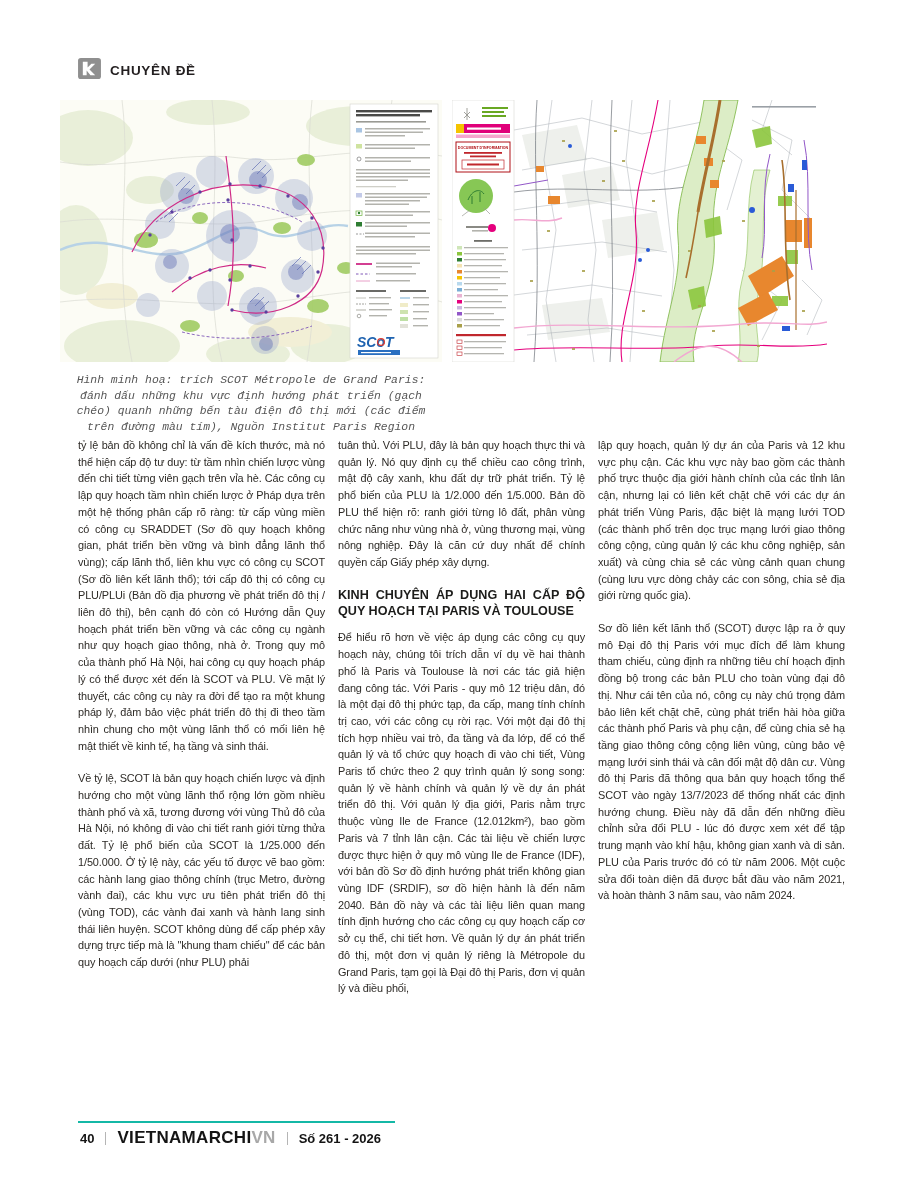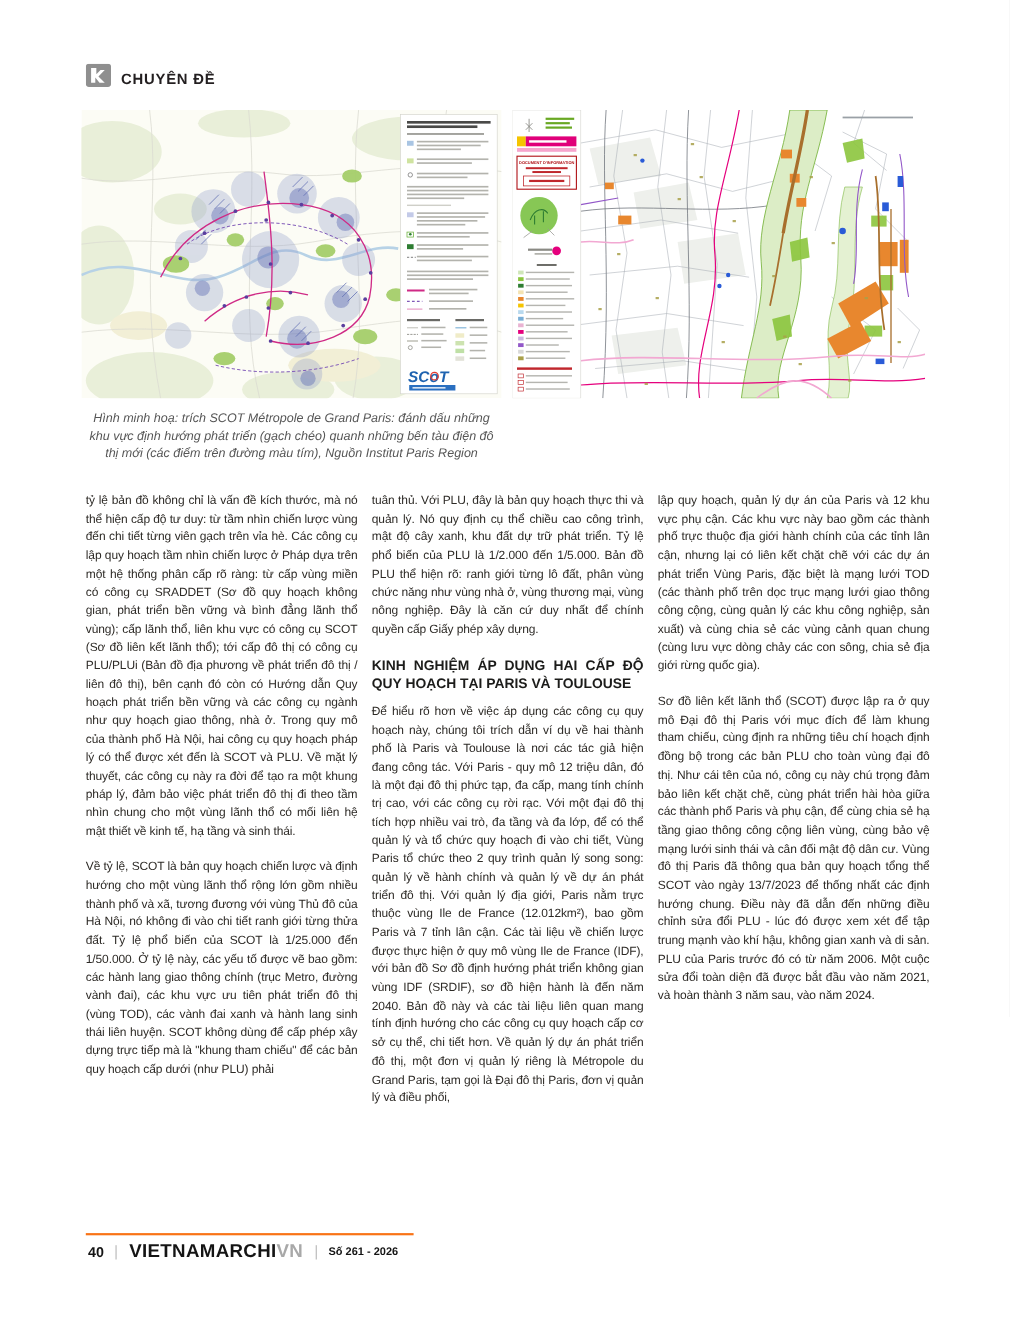--- a/index.html
+++ b/index.html
@@ -6,46 +6,46 @@
   .page {
     position:relative; width:918px; height:1200px; margin:0 auto;
     background:#ffffff; overflow:hidden;
     font-family:"Liberation Sans","DejaVu Sans",sans-serif;
     color:#2d2a26;
   }
   
   .header { position:absolute; left:78px; top:58px; display:flex; align-items:center; gap:9px;justify-content:flex-end; }
   .header .label { font-weight:bold; font-size:13.5px; letter-spacing:0.7px; color:#231f20; }
   
-  .figures { position:absolute; left:74px; top:100px; width:767px; display:flex; gap:10px; }
+  .figures { position:absolute; left:60px; top:100px; width:767px; display:flex; gap:10px; }
   figure { margin:0; padding:0; }
   figcaption {
     margin-top:7px; font-style:italic; font-size:11.4px; line-height:15.6px; color:#565656;
   }
-  .cap-left { text-align:center; width:382px; }
+  .cap-left { text-align:center; width:382px;font-family:Liberation Mono, monospace; }
   .cap-right { text-align:right; width:375px; }
   
-  .columns { position:absolute; left:78px; top:447px; width:767px; display:flex; gap:13px; }
+  .columns { position:absolute; left:78px; top:437px; width:767px; display:flex; gap:13px; }
   .col { width:247px; text-align:justify; font-size:10.9px; line-height:16.7px; letter-spacing:-0.1px; color:#2d2a26; }
   .col p { margin:0 0 16px 0; }
   .col h2 {
     font-size:12.6px; line-height:16.4px; margin:3px 0 10px 0; color:#1c1c1a;
     font-weight:bold; letter-spacing:0; text-align:justify;
   }
   
   .footer { position:absolute; left:78px; top:1121px; }
   .footer-inner {
     display:inline-flex; align-items:center; gap:11px;
-    border-top:2px solid #f97316; padding:5px 14px 0 2px;
+    border-top:2px solid #14b8a6; padding:5px 14px 0 2px;
   }
   .page-num { font-weight:bold; font-size:13px; color:#141414; }
   .sep { width:1px; height:13px; background:#b5b5b5; }
   .brand { font-weight:bold; font-size:17px; letter-spacing:0.3px; color:#141414; }
   .brand .vn { color:#a8a8a8; font-weight:bold; }
-  .issue { font-weight:bold; font-size:10px; color:#141414; }
+  .issue { font-weight:bold; font-size:13px; color:#141414; }
 </style>
 </head>
 <body>
 
 <div class="page">
 
   <div class="header">
     <span>
       <svg width="23" height="21" viewBox="0 0 24 22">
         <rect x="0" y="0" width="24" height="22" rx="3" fill="#8f8f8f"></rect>
@@ -399,21 +399,21 @@
 
   </div>
 
   <main class="columns">
     <div class="col">
       <p>tỷ lệ bản đồ không chỉ là vấn đề kích thước, mà nó thể hiện cấp độ tư duy: từ tầm nhìn chiến lược vùng đến chi tiết từng viên gạch trên vỉa hè. Các công cụ lập quy hoạch tầm nhìn chiến lược ở Pháp dựa trên một hệ thống phân cấp rõ ràng: từ cấp vùng miền có công cụ SRADDET (Sơ đồ quy hoạch không gian, phát triển bền vững và bình đẳng lãnh thổ vùng); cấp lãnh thổ, liên khu vực có công cụ SCOT (Sơ đồ liên kết lãnh thổ); tới cấp đô thị có công cụ PLU/PLUi (Bản đồ địa phương về phát triển đô thị / liên đô thị), bên cạnh đó còn có Hướng dẫn Quy hoạch phát triển bền vững và các công cụ ngành như quy hoạch giao thông, nhà ở. Trong quy mô của thành phố Hà Nội, hai công cụ quy hoạch pháp lý có thể được xét đến là SCOT và PLU. Về mặt lý thuyết, các công cụ này ra đời để tạo ra một khung pháp lý, đảm bảo việc phát triển đô thị đi theo tầm nhìn chung cho một vùng lãnh thổ có mối liên hệ mật thiết về kinh tế, hạ tầng và sinh thái.</p>
       <p>Về tỷ lệ, SCOT là bản quy hoạch chiến lược và định hướng cho một vùng lãnh thổ rộng lớn gồm nhiều thành phố và xã, tương đương với vùng Thủ đô của Hà Nội, nó không đi vào chi tiết ranh giới từng thửa đất. Tỷ lệ phổ biến của SCOT là 1/25.000 đến 1/50.000. Ở tỷ lệ này, các yếu tố được vẽ bao gồm: các hành lang giao thông chính (trục Metro, đường vành đai), các khu vực ưu tiên phát triển đô thị (vùng TOD), các vành đai xanh và hành lang sinh thái liên huyện. SCOT không dùng để cấp phép xây dựng trực tiếp mà là "khung tham chiếu" để các bản quy hoạch cấp dưới (như PLU) phải</p>
     </div>
     <div class="col">
       <p>tuân thủ. Với PLU, đây là bản quy hoạch thực thi và quản lý. Nó quy định cụ thể chiều cao công trình, mật độ cây xanh, khu đất dự trữ phát triển. Tỷ lệ phổ biến của PLU là 1/2.000 đến 1/5.000. Bản đồ PLU thể hiện rõ: ranh giới từng lô đất, phân vùng chức năng như vùng nhà ở, vùng thương mại, vùng nông nghiệp. Đây là căn cứ duy nhất để chính quyền cấp Giấy phép xây dựng.</p>
-      <h2>KINH NGHIỆM ÁP DỤNG HAI CẤP ĐỘ QUY HOẠCH TẠI PARIS VÀ TOULOUSE</h2>
+      <h2>KINH CHUYÊN ÁP DỤNG HAI CẤP ĐỘ QUY HOẠCH TẠI PARIS VÀ TOULOUSE</h2>
       <p>Để hiểu rõ hơn về việc áp dụng các công cụ quy hoạch này, chúng tôi trích dẫn ví dụ về hai thành phố là Paris và Toulouse là nơi các tác giả hiện đang công tác. Với Paris - quy mô 12 triệu dân, đó là một đại đô thị phức tạp, đa cấp, mang tính chính trị cao, với các công cụ rời rạc. Với một đại đô thị tích hợp nhiều vai trò, đa tầng và đa lớp, để có thể quản lý và tổ chức quy hoạch đi vào chi tiết, Vùng Paris tổ chức theo 2 quy trình quản lý song song: quản lý về hành chính và quản lý về dự án phát triển đô thị. Với quản lý địa giới, Paris nằm trực thuộc vùng Ile de France (12.012km²), bao gồm Paris và 7 tỉnh lân cận. Các tài liệu về chiến lược được thực hiện ở quy mô vùng Ile de France (IDF), với bản đồ Sơ đồ định hướng phát triển không gian vùng IDF (SRDIF), sơ đồ hiện hành là đến năm 2040. Bản đồ này và các tài liệu liên quan mang tính định hướng cho các công cụ quy hoạch cấp cơ sở cụ thể, chi tiết hơn. Về quản lý dự án phát triển đô thị, một đơn vị quản lý riêng là Métropole du Grand Paris, tạm gọi là Đại đô thị Paris, đơn vị quản lý và điều phối,</p>
     </div>
     <div class="col">
       <p>lập quy hoạch, quản lý dự án của Paris và 12 khu vực phụ cận. Các khu vực này bao gồm các thành phố trực thuộc địa giới hành chính của các tỉnh lân cận, nhưng lại có liên kết chặt chẽ với các dự án phát triển Vùng Paris, đặc biệt là mạng lưới TOD (các thành phố trên dọc trục mạng lưới giao thông công cộng, cùng quản lý các khu công nghiệp, sản xuất) và cùng chia sẻ các vùng cảnh quan chung (cùng lưu vực dòng chảy các con sông, chia sẻ địa giới rừng quốc gia).</p>
       <p>Sơ đồ liên kết lãnh thổ (SCOT) được lập ra ở quy mô Đại đô thị Paris với mục đích để làm khung tham chiếu, cùng định ra những tiêu chí hoạch định đồng bộ trong các bản PLU cho toàn vùng đại đô thị. Như cái tên của nó, công cụ này chú trọng đảm bảo liên kết chặt chẽ, cùng phát triển hài hòa giữa các thành phố Paris và phụ cận, để cùng chia sẻ hạ tầng giao thông công cộng liên vùng, cùng bảo vệ mạng lưới sinh thái và cân đối mật độ dân cư. Vùng đô thị Paris đã thông qua bản quy hoạch tổng thể SCOT vào ngày 13/7/2023 để thống nhất các định hướng chung. Điều này đã dẫn đến những điều chỉnh sửa đổi PLU - lúc đó được xem xét để tập trung mạnh vào khí hậu, không gian xanh và di sản. PLU của Paris trước đó có từ năm 2006. Một cuộc sửa đổi toàn diện đã được bắt đầu vào năm 2021, và hoàn thành 3 năm sau, vào năm 2024.</p>
     </div>
   </main>
 
   <div class="footer">
     <div class="footer-inner">

